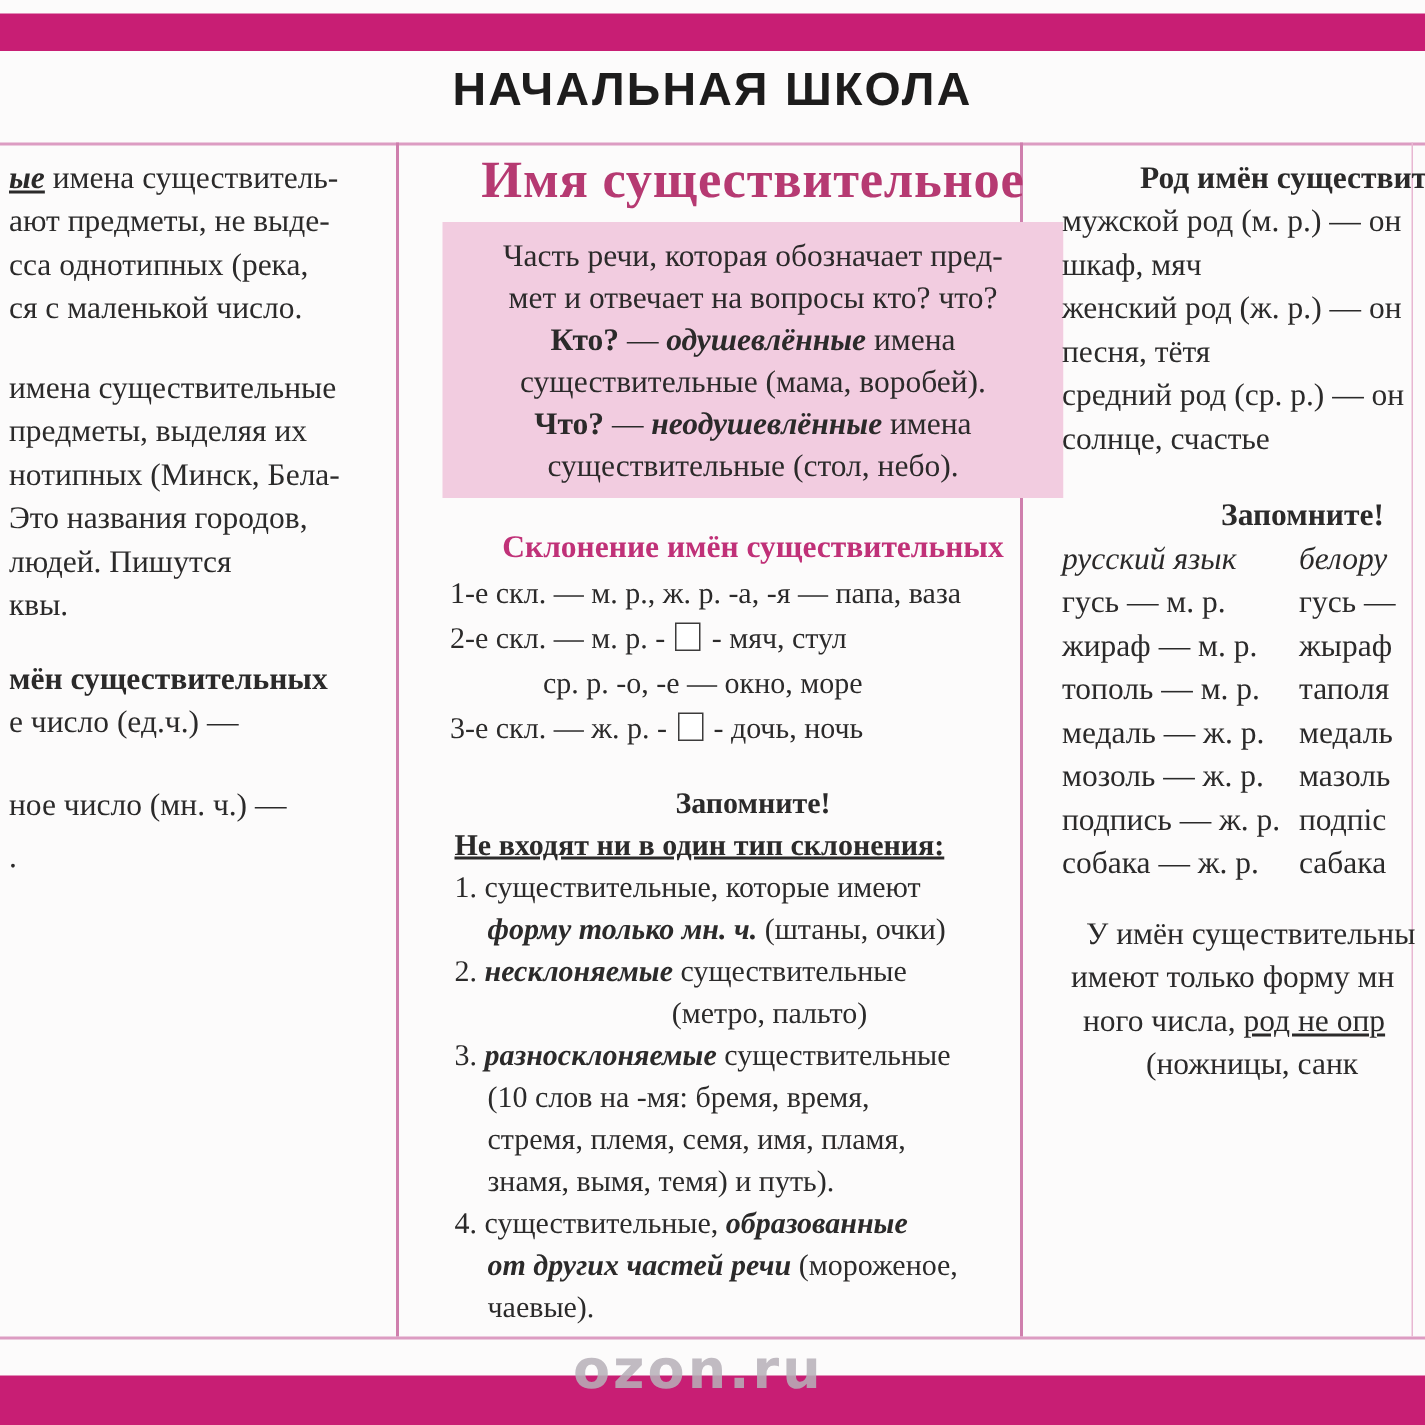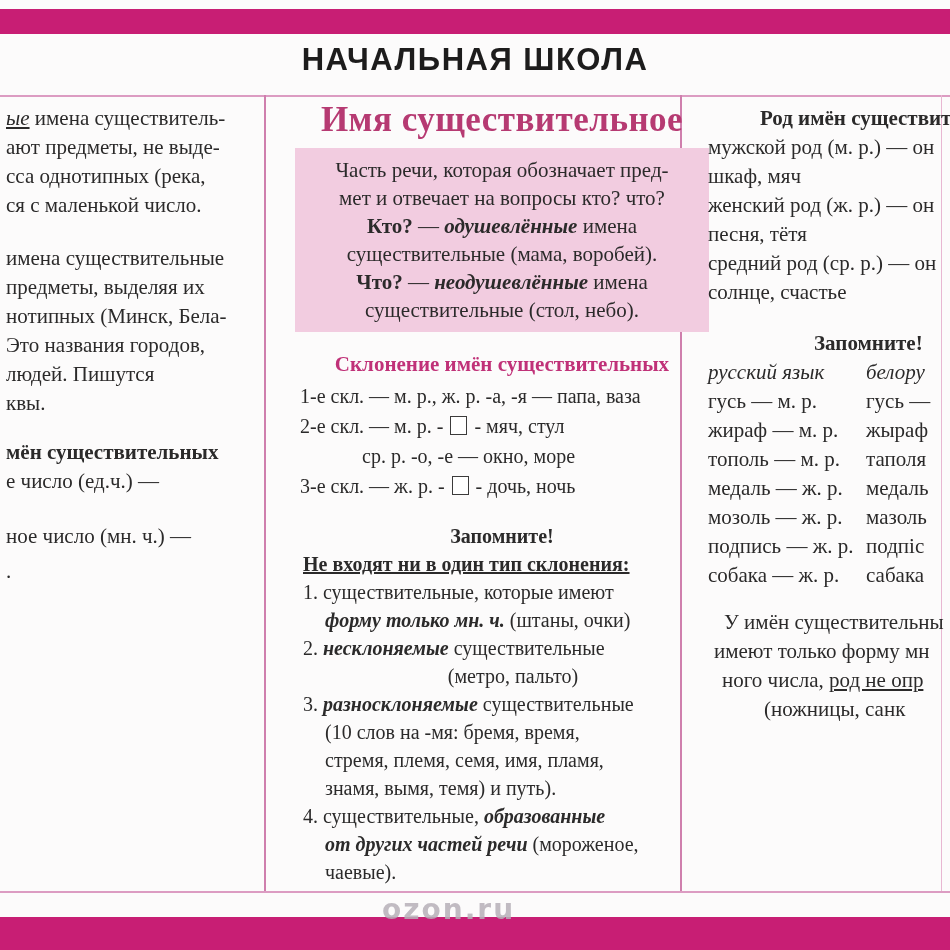--- a/index.html
+++ b/index.html
@@ -28,26 +28,26 @@
           color:var(--heading-magenta,#c03178);line-height:28px;}
   .decl{padding:3px 5px;font-size:20px;line-height:30px;}
   .remember{padding:0 8px;font-size:20px;line-height:28px;}
   .line{white-space:nowrap;}
   .line.center{text-align:center;}
   .s-b{font-weight:700;}
   .s-i{font-style:italic;}
   .s-u{text-decoration:underline;}
   .s-bi{font-weight:700;font-style:italic;}
   .s-bu{font-weight:700;text-decoration:underline;}
-  .s-biu{font-weight:400;font-style:italic;text-decoration:underline;margin-top:35px;}
+  .s-biu{font-weight:700;font-style:italic;text-decoration:underline;margin-top:35px;}
   .s-c1{display:inline-block;width:158px;}
   .s-sq{display:inline-block;width:15px;height:17px;border:1.6px solid #3c3b3b;
         vertical-align:-2px;margin:0 2px;background:#fff;}
   .watermark{position:absolute;left:382px;top:893px;z-index:5;
-        font-family:"DejaVu Sans",sans-serif;font-weight:700;font-size:28px;
+        font-family:"DejaVu Sans",sans-serif;font-weight:700;font-size:36px;
         letter-spacing:2px;color:#b7b1b9;opacity:.85;}
 </style>
 </head>
 <body>
 
 <div class="canvas">
 
   <div class="top-bar"></div>
 
   <div class="header-title">НАЧАЛЬНАЯ ШКОЛА</div>

